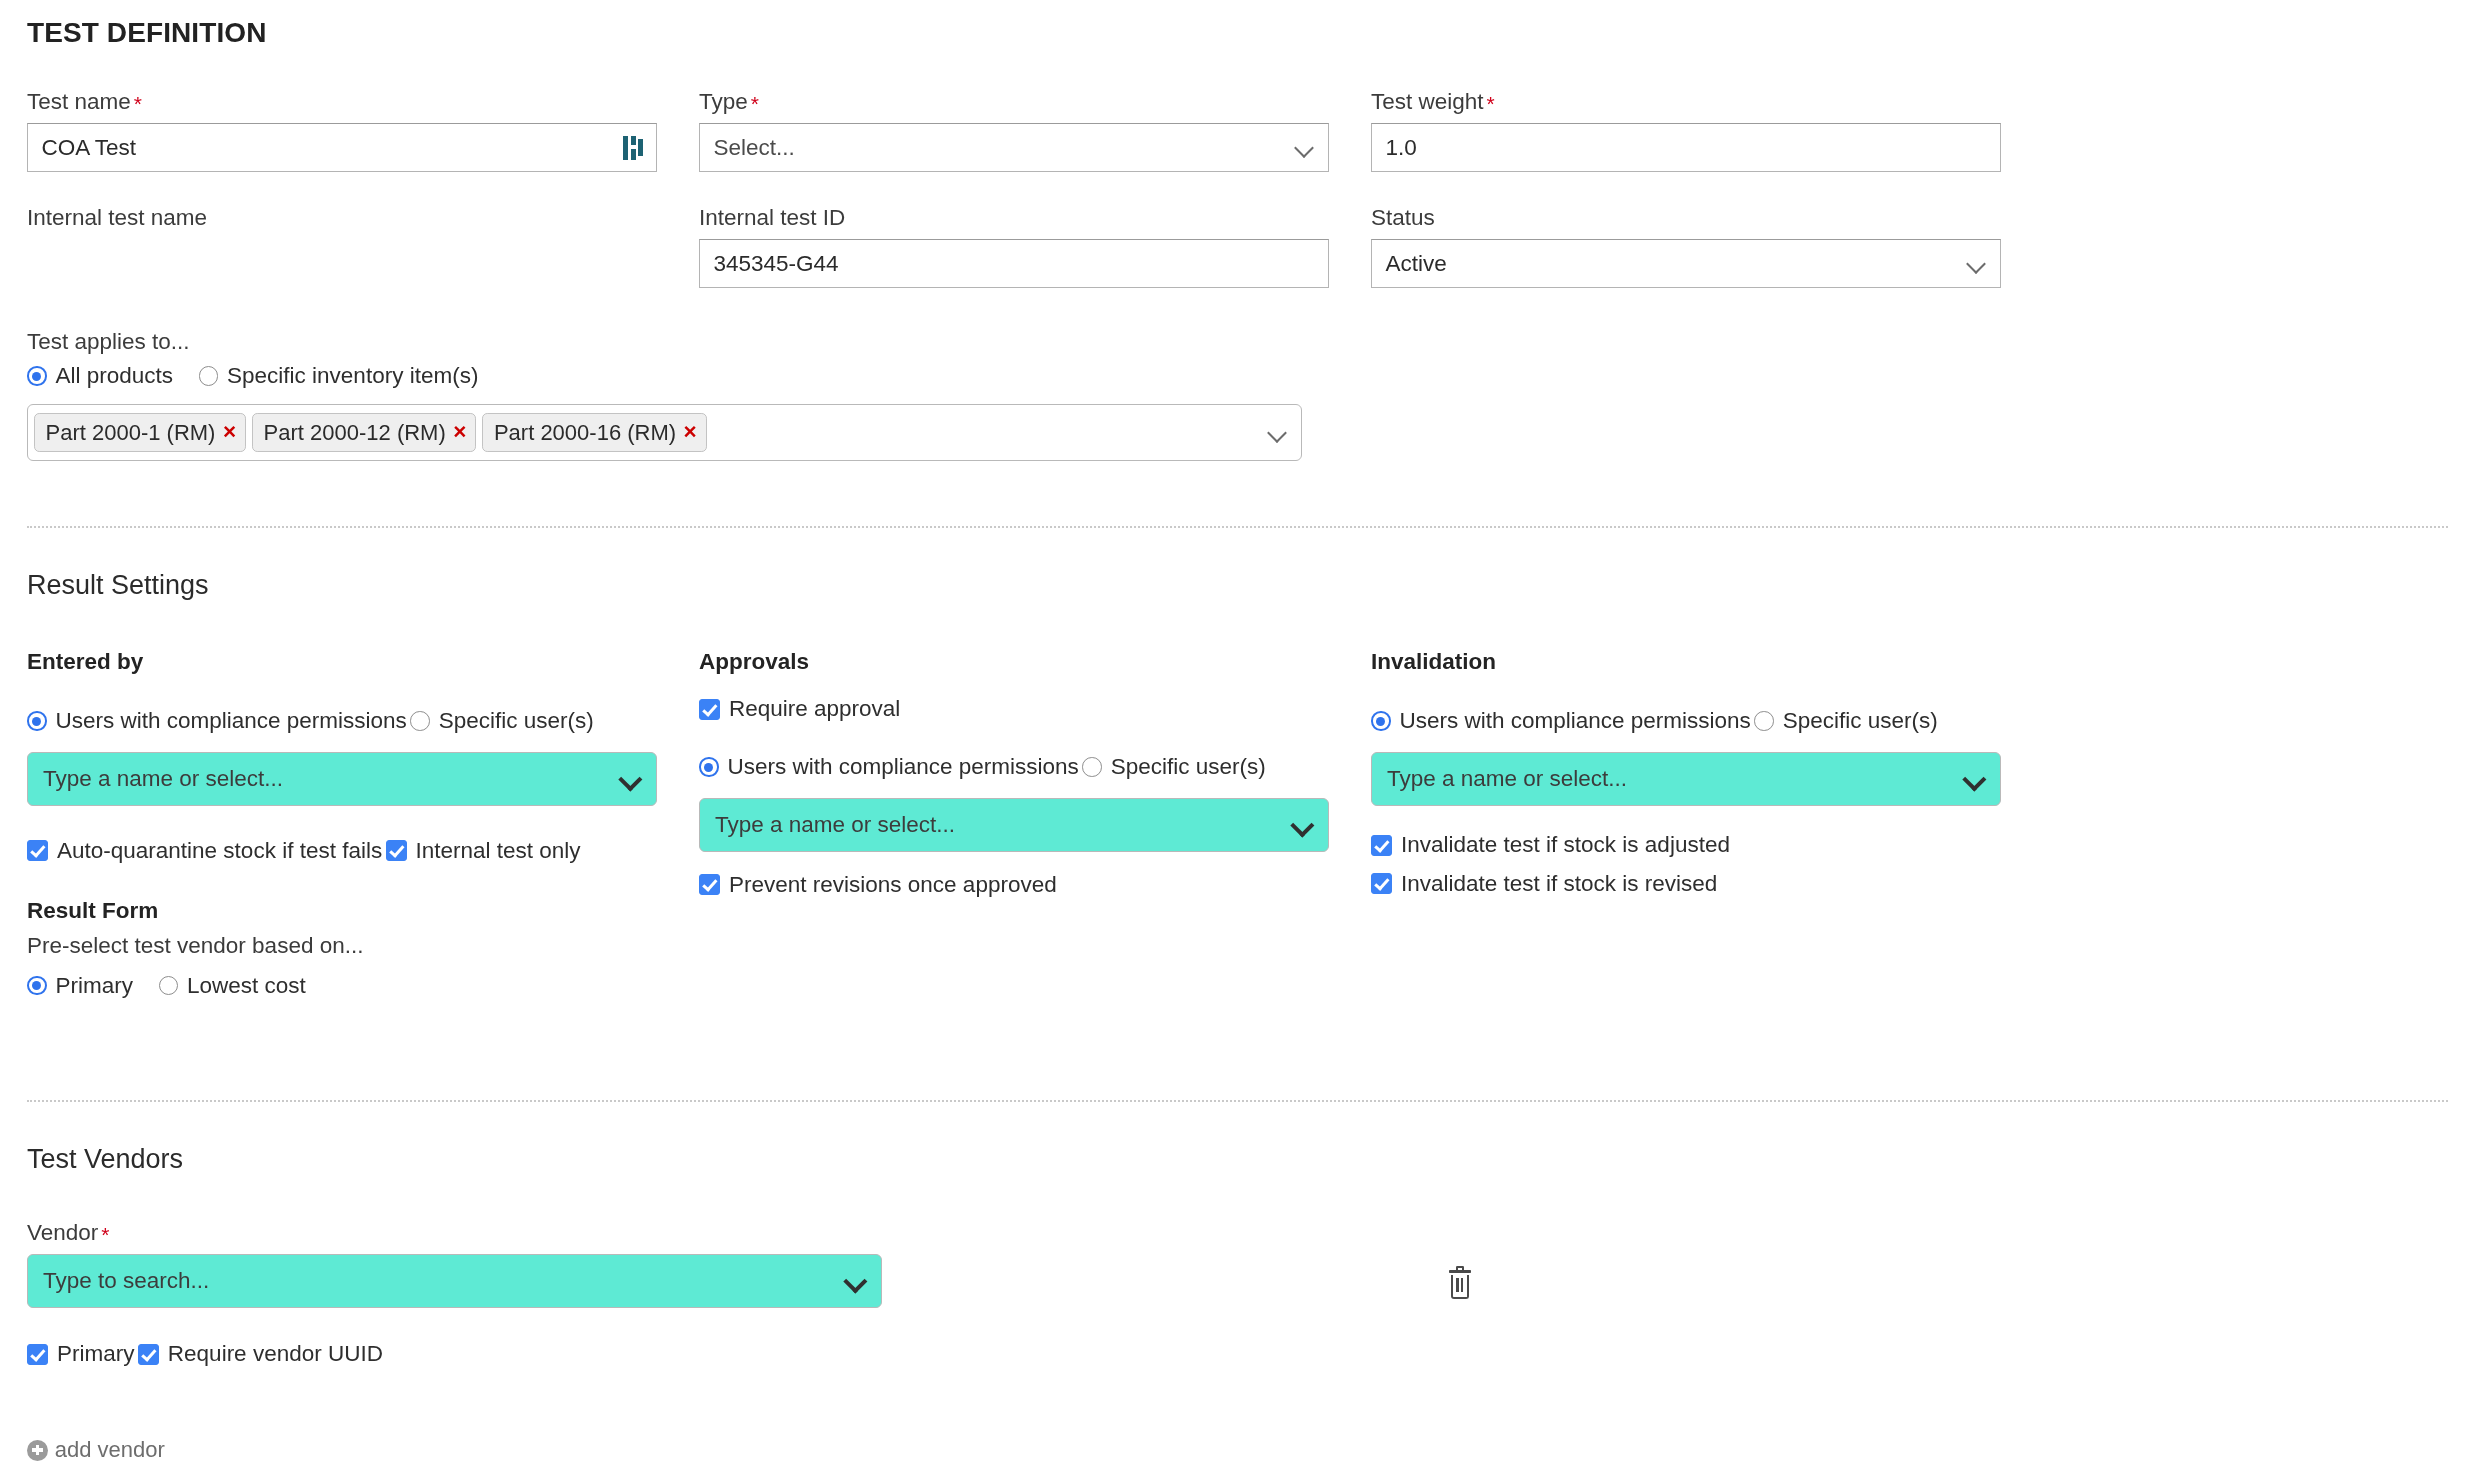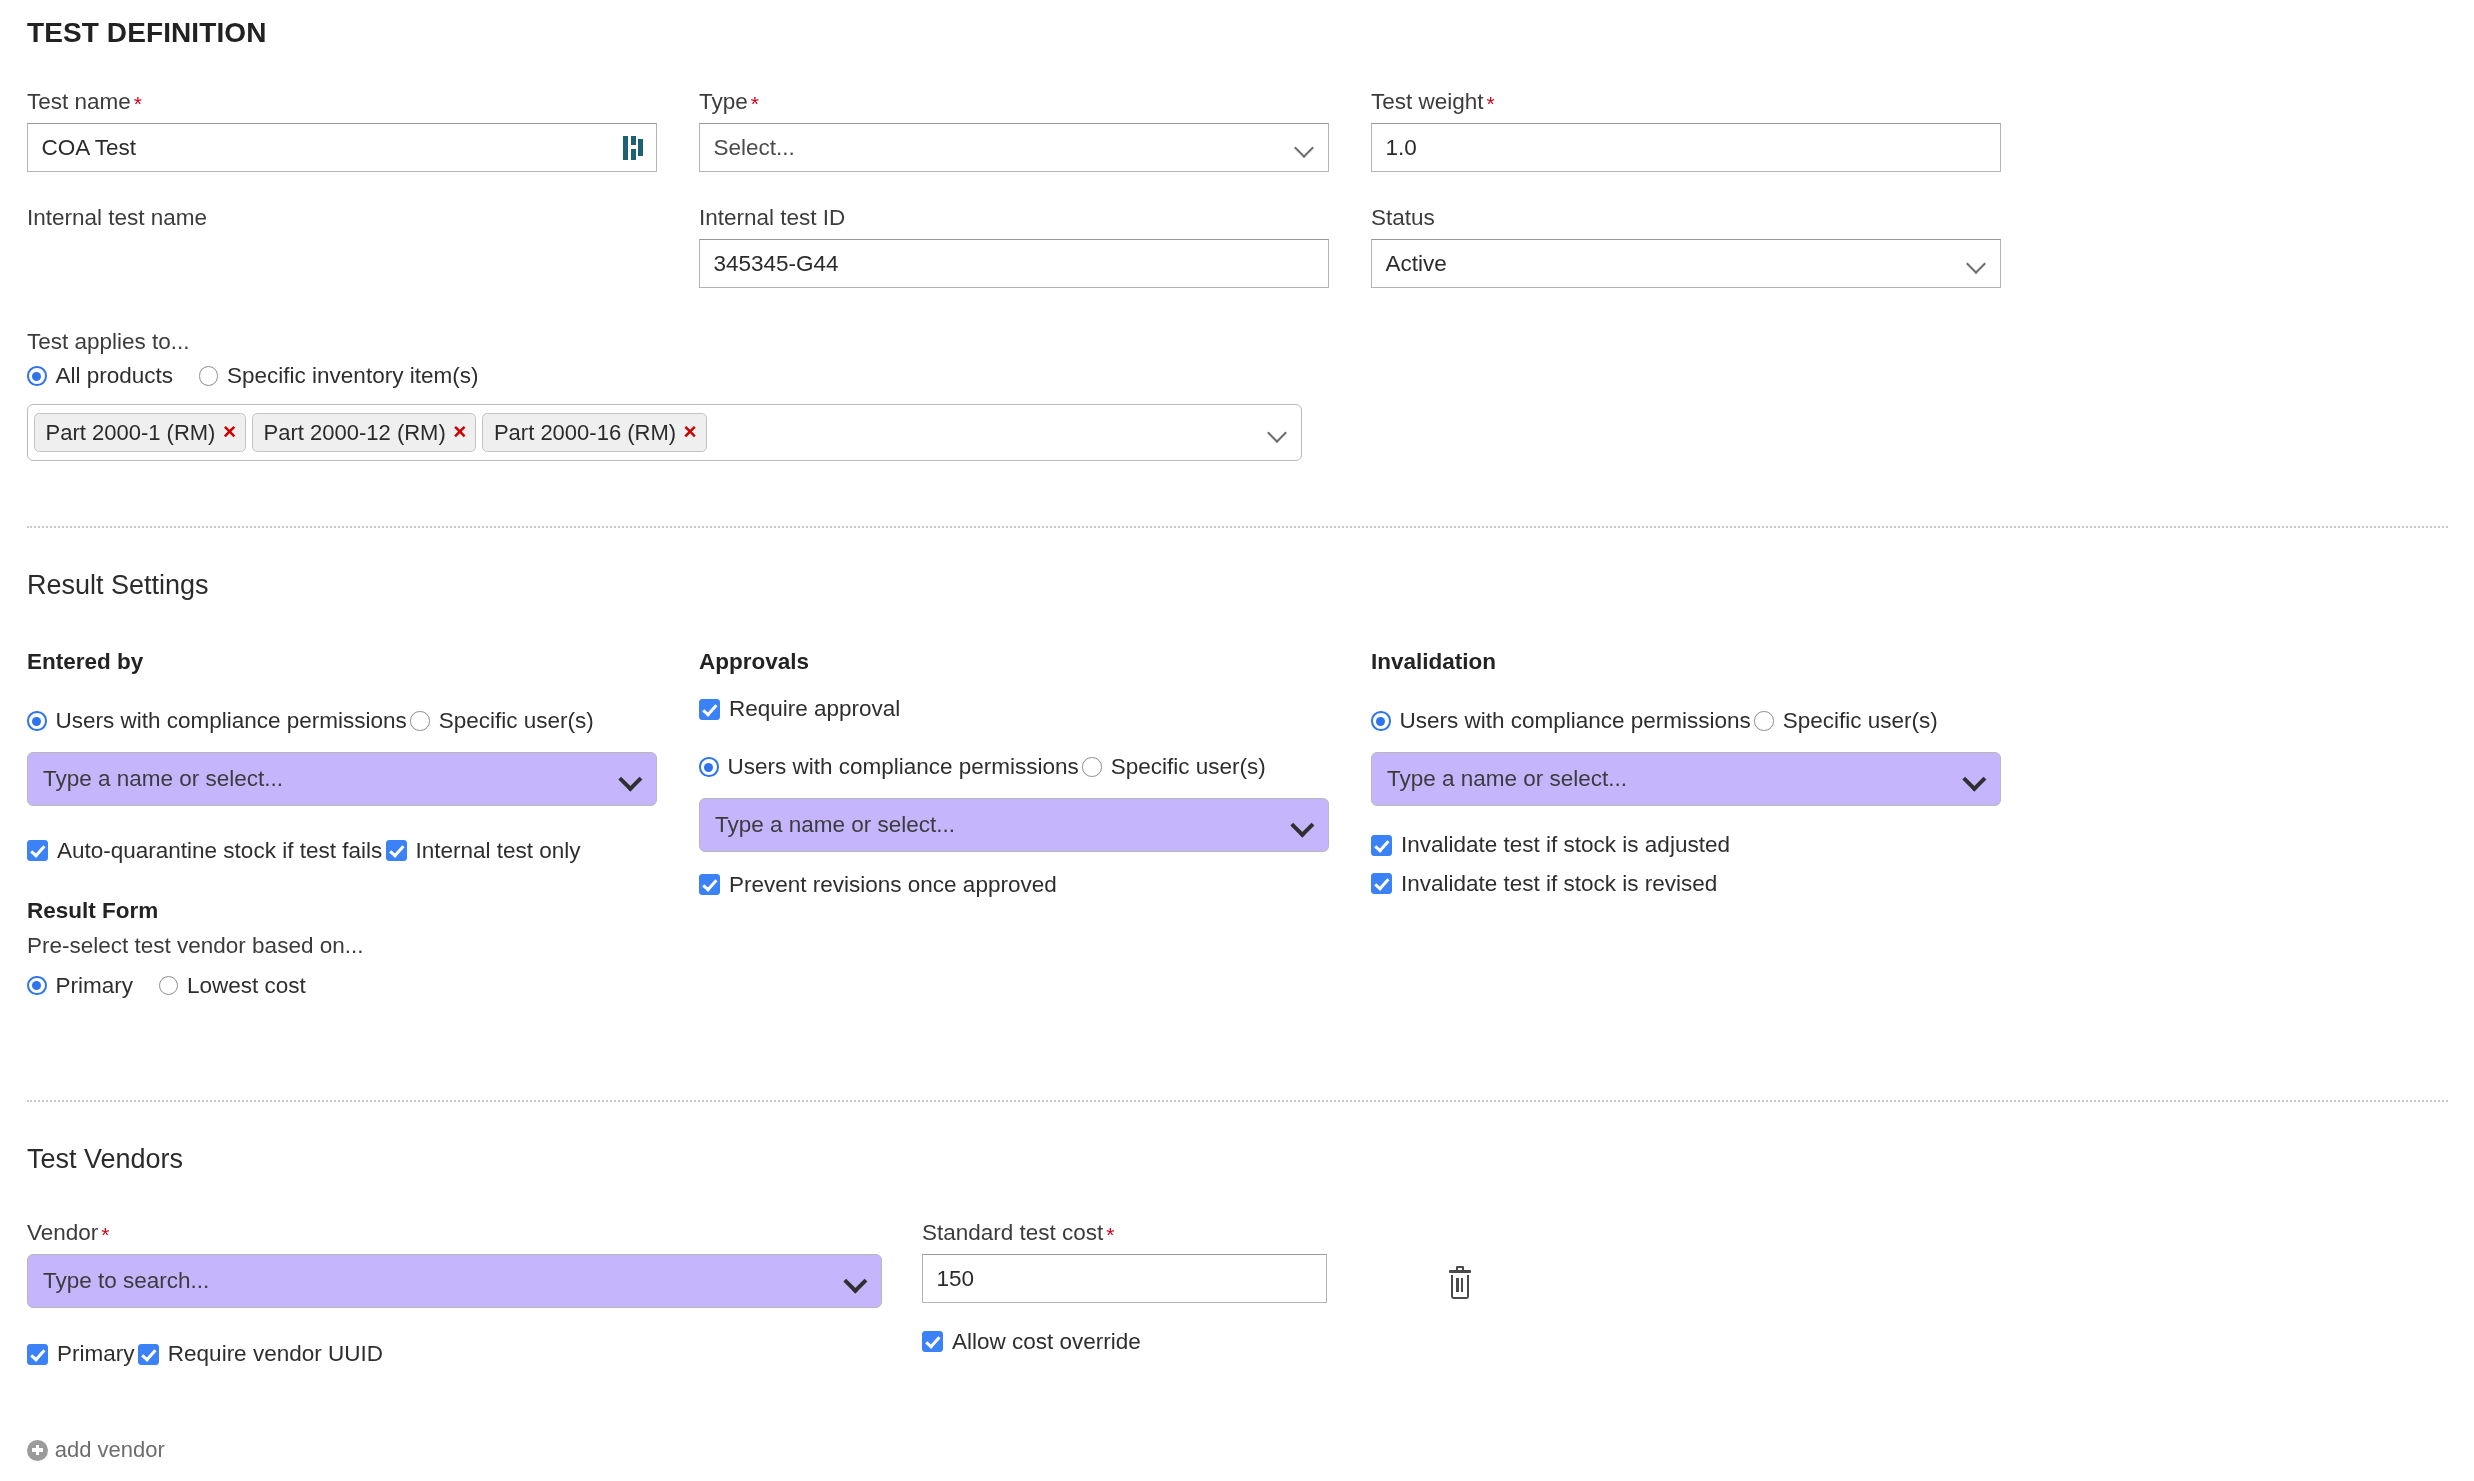--- a/index.html
+++ b/index.html
@@ -105,21 +105,21 @@
   .inp .val { flex: 1 1 auto; }
   .inp .placeholder { color: #4b4b4b; }
 
   
   .sel {
     position: relative;
     box-sizing: border-box;
     height: 54px;
     border: 1.5px solid #b9b9b9;
     border-radius: 6px;
-    background: #c4b5fd;
+    background: #5eead4;
     display: flex;
     align-items: center;
     padding: 0 15px;
     font-size: 22.5px;
     color: #3a3a3a;
   }
   .sel .ph { flex: 1 1 auto; color: #3c3c3c; }
 
   .chev-thin {
     width: 19.5px; height: 19.5px; flex: 0 0 auto;
@@ -564,32 +564,20 @@
         <span class="check on"></span>
         <span>Primary</span>
       </label>
       <label class="opt opt-row">
         <span class="check on"></span>
         <span>Require vendor UUID</span>
       </label>
     </div>
   </div>
 
-  <div class="abs" style="left:922px; top:1222px;">
-    <div class="field-label">
-      <span>Standard test cost</span><span class="req">*</span>
-    </div>
-    <div class="inp w-sq3" style="margin-top:6.7px;">
-      <span class="val">150</span>
-    </div>
-    <label class="opt" style="margin-top:25.5px;">
-      <span class="check on"></span>
-      <span>Allow cost override</span>
-    </label>
-  </div>
 
   <div class="abs" style="left:1447px; top:1270px;">
     <span class="trash">
       <span class="handle"></span>
       <span class="lid"></span>
       <span class="can"></span>
     </span>
   </div>
 
   <div class="abs" style="left:27px; top:1437px;">

